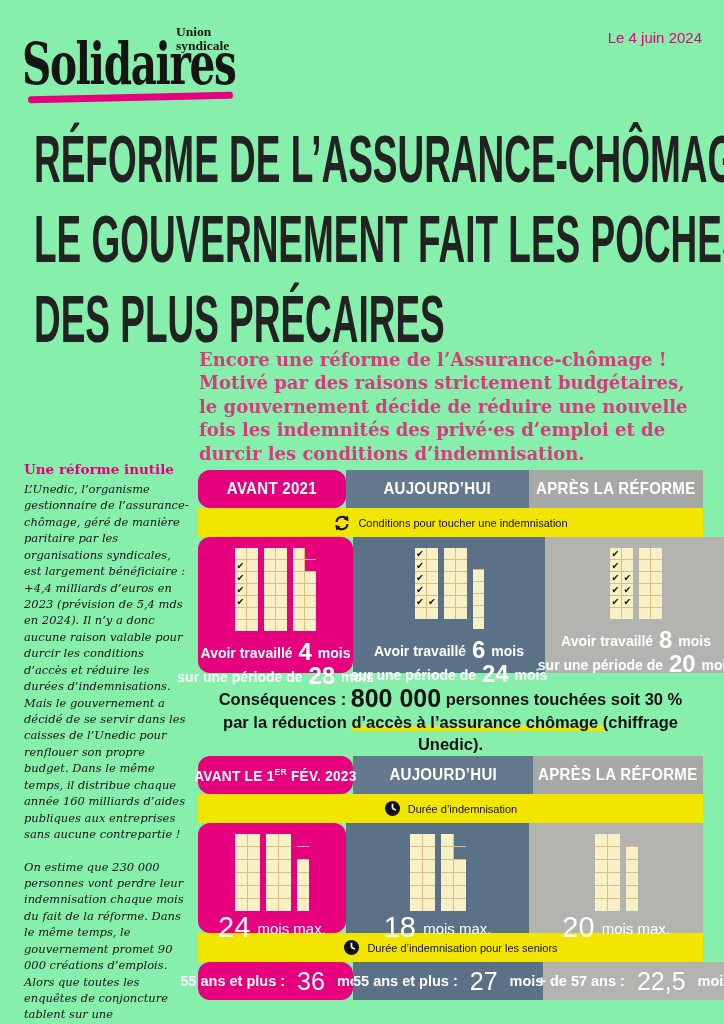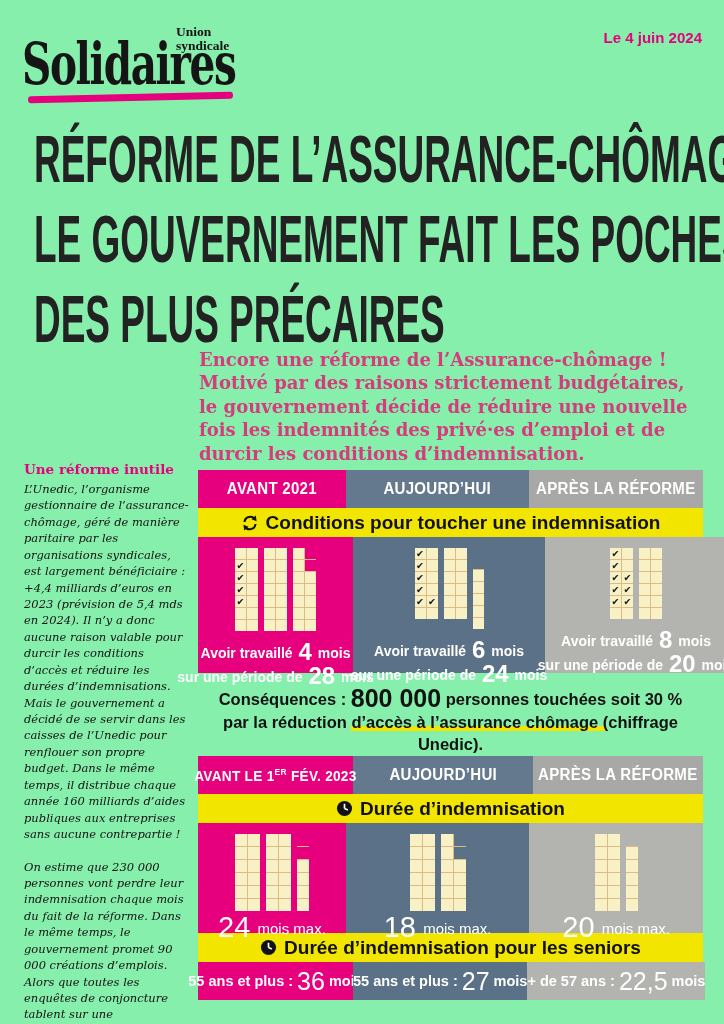--- a/index.html
+++ b/index.html
@@ -30,21 +30,21 @@
     position:absolute;left:22px;top:30px;
     font-family:"DejaVu Serif",serif;font-weight:bold;font-size:58px;letter-spacing:-2px;color:#151515;
     transform:scale(0.70,1.0);transform-origin:left top;white-space:nowrap;
   }
   .logo-underline{
     position:absolute;left:28px;top:94px;width:205px;height:7px;background:var(--magenta);
     border-radius:4px/5px;transform:rotate(-1.3deg);
   }
   .doc-date{
     position:absolute;right:22px;top:29px;color:var(--magenta);
-    font-weight:bold;font-size:15px;
+    font-weight:normal;font-size:15px;
   }
   
   .headline{
     position:absolute;left:34px;top:118px;width:1000px;
     transform:scale(0.66,1.2);transform-origin:left top;
     font-weight:800;font-size:56px;line-height:1.2;letter-spacing:0px;color:#222;
     font-family:"Liberation Sans",sans-serif;
   }
   .headline div{white-space:nowrap;}
   
@@ -63,35 +63,35 @@
   .sb-body{
     font-family:"DejaVu Serif",serif;font-style:italic;font-size:11.5px;line-height:1.43;color:#111;
   }
   
   .tbl{position:absolute;left:198px;width:505px;}
   .tbl1{top:470px;}
   .tbl2{top:756px;}
   .t-row{display:flex;width:505px;}
   .t-head .t-cell{height:38px;display:flex;align-items:center;justify-content:center;}
   .t-cell{color:#fff;}
-  .c0{width:155px;}
+  .c0{width:155px;border-radius:12px;}
   .c1{width:192px;}
   .c2{width:182px;}
   .head-pink{background:var(--magenta);}
   .head-slate{background:var(--slate-h);}
   .head-gray{background:var(--gray-h);}
   .body-pink{background:var(--magenta);--colbg:var(--magenta);}
   .body-slate{background:var(--slate-b);--colbg:var(--slate-b);}
   .body-gray{background:var(--gray-b);--colbg:var(--gray-b);}
   .head-label{font-weight:bold;font-size:16px;letter-spacing:0.3px;white-space:nowrap;transform:scaleX(0.94);}
   .head-label.small{font-size:14.5px;}
   .head-label sup{font-size:9px;vertical-align:super;}
   .banner{
     height:29px;background:var(--yellow);display:flex;align-items:center;justify-content:center;gap:7px;
-    color:#111;font-weight:bold;font-size:19px;
+    color:#111;font-weight:normal;font-size:11px;
   }
   .banner .b-icon{display:flex;align-items:center;}
   .t-body .t-cell{display:flex;flex-direction:column;align-items:center;}
   .tbl1 .t-body .t-cell{height:136px;--cs:11px;}
   .tbl2 .t-body .t-cell{height:110px;--cs:12px;}
   .grids{display:flex;gap:6px;align-items:flex-start;margin-top:11px;}
   .grid{display:grid;gap:1px;background:var(--tan);grid-auto-rows:var(--cs);width:max-content;}
   .gc{width:var(--cs);background:var(--cellyellow);display:flex;align-items:center;justify-content:center;
       font-family:"DejaVu Sans",sans-serif;font-weight:bold;font-size:9.5px;color:#151515;}
   .gc.absent{background:var(--colbg);}
@@ -100,21 +100,21 @@
   .dur-caption{margin-top:2px;font-weight:normal;font-size:15px;white-space:nowrap;}
   .dur-caption .num{font-size:29px;line-height:1;vertical-align:-3px;padding-right:3px;}
   
   .consequences{
     position:absolute;left:198px;top:686px;width:505px;text-align:center;
     font-weight:bold;font-size:16.5px;line-height:1.35;color:#111;
   }
   .consequences .big{font-size:25px;line-height:1;vertical-align:-2px;}
   .consequences .hl{border-bottom:5px solid var(--yellow);padding-bottom:18px;}
   
-  .t-seniors .t-cell{height:38px;flex-direction:row;display:flex;align-items:center;justify-content:center;gap:4px;}
+  .t-seniors .t-cell{height:38px;flex-direction:row;display:flex;align-items:center;justify-content:center;gap:12px;}
   .sen-label{font-weight:bold;font-size:14.5px;white-space:nowrap;}
   .sen-num{font-weight:normal;font-size:25px;line-height:1;}
   .sen-suf{font-weight:bold;font-size:14.5px;}
 </style>
 </head>
 <body>
 
 <div class="page">
 
   <div class="union-label">

